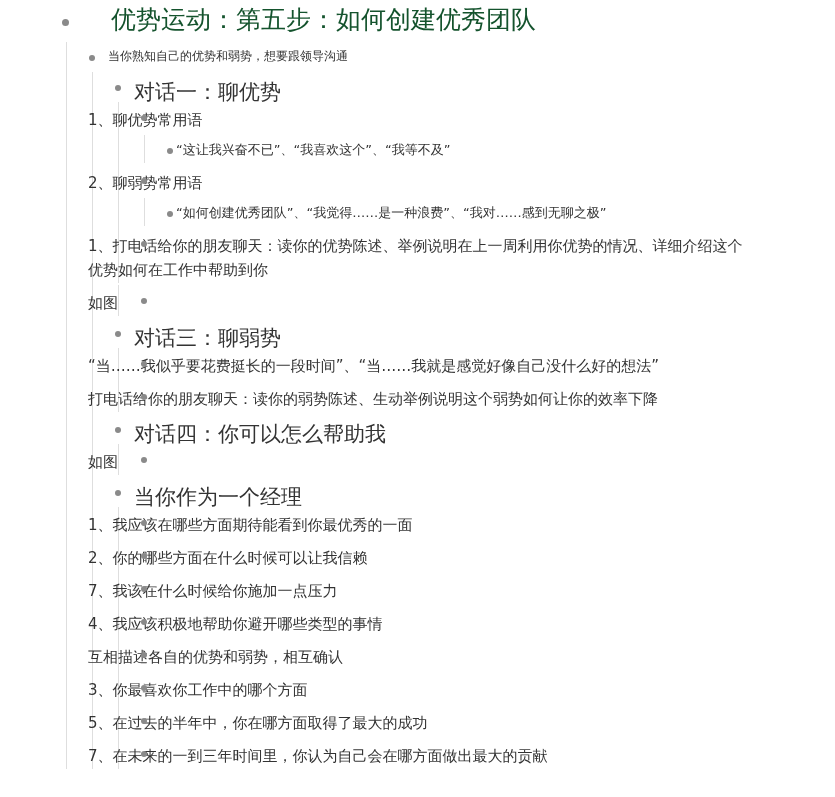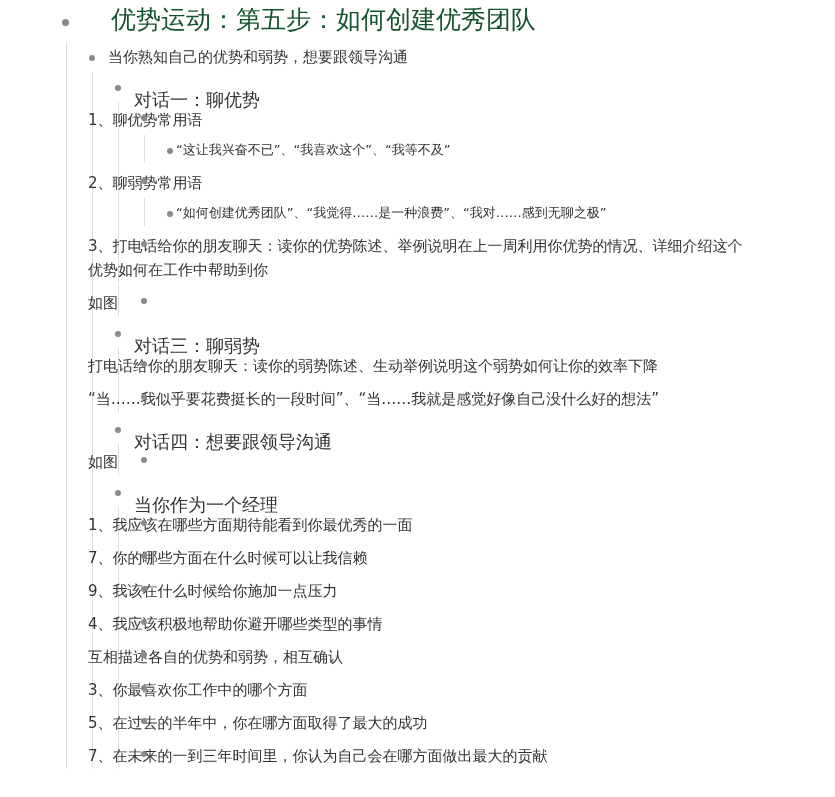--- a/index.html
+++ b/index.html
@@ -61,30 +61,30 @@
       position: absolute; left: 82px; top: 3px;
       font-size: 25px; color: #14532d; white-space: nowrap; margin-left: 29px;
     }
     .l0 > .children > .guide { left: 66px; }
 
     
     .l1 > .row { height: 30px; }
     .l1 > .row > .bullet { left: 89px; top: 13px; }
     .l1 > .row > .text {
       position: absolute; left: 108px; top: 6px;
-      font-size: 15px; white-space: nowrap;
+      font-size: 12px; white-space: nowrap;
     }
     .l1 > .children > .guide { left: 92px; }
 
     
     .l2 > .row { height: 30px; }
     .l2 > .row > .bullet { left: 115px; top: 13px; }
     .l2 > .row > .text {
       position: absolute; left: 134px; top: 6px;
-      font-size: 18px; white-space: nowrap; margin-top: 10px;
+      font-size: 21px; white-space: nowrap;
     }
     .l2 > .children > .guide { left: 118px; }
 
     
     .l3 > .row { min-height: 30px; }
     .l3 > .row > .bullet { left: 141px; top: 13px; }
     .l3 > .row > .text {
       margin-left: 88px; padding-top: 6px; padding-bottom: 3px;
       font-size: 15px; line-height: 24px; width: 655px;
     }
@@ -158,21 +158,21 @@
                                 <span class="bullet"></span>
                                 <span class="text">“如何创建优秀团队”、“我觉得……是一种浪费”、“我对……感到无聊之极”</span>
                               </div>
                             </li>
                           </ul>
                         </div>
                       </li>
                       <li class="node l3">
                         <div class="row">
                           <span class="bullet"></span>
-                          <span class="text">3、打电话给你的朋友聊天：读你的优势陈述、举例说明在上一周利用你优势的情况、详细介绍这个优势如何在工作中帮助到你</span>
+                          <span class="text">1、打电话给你的朋友聊天：读你的优势陈述、举例说明在上一周利用你优势的情况、详细介绍这个优势如何在工作中帮助到你</span>
                         </div>
                       </li>
                     </ul>
                   </div>
                 </li>
 
                 <li class="node l2">
                   <div class="children">
                     <span class="guide"></span>
                     <ul class="tree">
@@ -190,37 +190,37 @@
                   <div class="row">
                     <span class="bullet"></span>
                     <span class="text">对话三：聊弱势</span>
                   </div>
                   <div class="children">
                     <span class="guide"></span>
                     <ul class="tree">
                       <li class="node l3">
                         <div class="row">
                           <span class="bullet"></span>
+                          <span class="text">“当……我似乎要花费挺长的一段时间”、“当……我就是感觉好像自己没什么好的想法”</span>
+                        </div>
+                      </li>
+                      <li class="node l3">
+                        <div class="row">
+                          <span class="bullet"></span>
                           <span class="text">打电话给你的朋友聊天：读你的弱势陈述、生动举例说明这个弱势如何让你的效率下降</span>
-                        </div>
-                      </li>
-                      <li class="node l3">
-                        <div class="row">
-                          <span class="bullet"></span>
-                          <span class="text">“当……我似乎要花费挺长的一段时间”、“当……我就是感觉好像自己没什么好的想法”</span>
                         </div>
                       </li>
                     </ul>
                   </div>
                 </li>
 
                 <li class="node l2">
                   <div class="row">
                     <span class="bullet"></span>
-                    <span class="text">对话四：想要跟领导沟通</span>
+                    <span class="text">对话四：你可以怎么帮助我</span>
                   </div>
                   <div class="children">
                     <span class="guide"></span>
                     <ul class="tree">
                       <li class="node l3">
                         <div class="row">
                           <span class="bullet"></span>
                           <span class="text">如图</span>
                         </div>
                       </li>
@@ -238,27 +238,27 @@
                     <ul class="tree">
                       <li class="node l3">
                         <div class="row">
                           <span class="bullet"></span>
                           <span class="text">1、我应该在哪些方面期待能看到你最优秀的一面</span>
                         </div>
                       </li>
                       <li class="node l3">
                         <div class="row">
                           <span class="bullet"></span>
-                          <span class="text">7、你的哪些方面在什么时候可以让我信赖</span>
-                        </div>
-                      </li>
-                      <li class="node l3">
-                        <div class="row">
-                          <span class="bullet"></span>
-                          <span class="text">9、我该在什么时候给你施加一点压力</span>
+                          <span class="text">2、你的哪些方面在什么时候可以让我信赖</span>
+                        </div>
+                      </li>
+                      <li class="node l3">
+                        <div class="row">
+                          <span class="bullet"></span>
+                          <span class="text">7、我该在什么时候给你施加一点压力</span>
                         </div>
                       </li>
                       <li class="node l3">
                         <div class="row">
                           <span class="bullet"></span>
                           <span class="text">4、我应该积极地帮助你避开哪些类型的事情</span>
                         </div>
                       </li>
                       <li class="node l3">
                         <div class="row">

